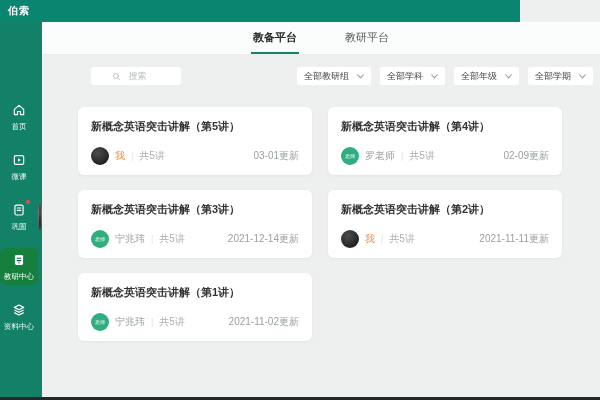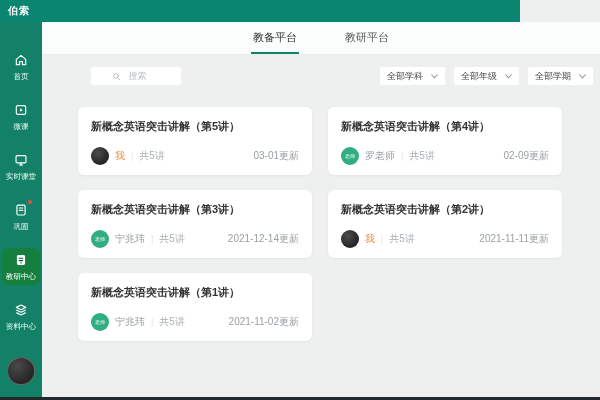--- a/index.html
+++ b/index.html
@@ -5,36 +5,36 @@
   * { margin:0; padding:0; box-sizing:border-box; }
   html,body { width:600px; height:400px; overflow:hidden; }
   body { font-family:"Liberation Sans","DejaVu Sans",sans-serif; background:#eef0ef; position:relative; }
   .app { position:absolute; inset:0; width:600px; height:400px; background:#eef0ef; }
 
   
   .topbar { position:absolute; left:0; top:0; width:520px; height:22px; background:#0a8570; display:flex; align-items:center; padding-left:8px; z-index:5; }
   .brand { color:#fff; font-size:10px; font-weight:bold; letter-spacing:1px; }
 
   
-  .sidebar { position:absolute; left:0; top:22px; bottom:3px; width:42px; background:#128168; display:flex; flex-direction:column; align-items:center; padding-top:26px; z-index:4; }
+  .sidebar { position:absolute; left:0; top:22px; bottom:3px; width:42px; background:#128168; display:flex; flex-direction:row; align-items:center; padding-top:26px; z-index:4; }
   .side-item { width:38px; display:flex; flex-direction:column; align-items:center; margin-bottom:13px; cursor:pointer; border-radius:6px; padding:4px 0 3px; }
   .side-item .icon { position:relative; width:16px; height:16px; display:flex; align-items:center; justify-content:center; }
   .side-item .icon svg { width:14px; height:14px; display:block; }
   .side-item .label { color:#eafaf4; font-size:8px; margin-top:3px; white-space:nowrap; transform:scale(.95); }
   .side-item.active { background:#15803d; }
   .side-item.active .label { color:#fff; }
   .icon.badge::after { content:""; position:absolute; top:-2px; right:-3px; width:4px; height:4px; border-radius:50%; background:#f5483b; }
   .side-spacer { flex:1; }
   .side-avatar { width:28px; height:28px; border-radius:50%; background:radial-gradient(circle at 35% 30%, #4a4a4a, #262626 70%); border:1px solid rgba(255,255,255,.25); margin-bottom:12px; cursor:pointer; }
 
   
   .main { position:absolute; left:42px; top:22px; right:0; bottom:3px; }
   .tabbar { height:33px; background:#fbfdfc; border-bottom:1px solid #ececec; display:flex; align-items:stretch; justify-content:center; gap:44px; }
   .tab { display:flex; align-items:center; font-size:11px; color:#555; cursor:pointer; border-bottom:2px solid transparent; padding:0 2px; }
-  .tab.active { color:#2b2b2b; font-weight:normal; border-bottom-color:#0f8468; }
+  .tab.active { color:#2b2b2b; font-weight:bold; border-bottom-color:#0f8468; }
 
   .content { position:absolute; left:0; right:0; top:34px; bottom:0; background:#eef0ef; }
   .controls { display:flex; align-items:center; margin:10px 6px 0 48px; }
   .searchbox { width:92px; height:20px; background:#fff; border:1px solid #f0f0f0; border-radius:4px; display:flex; align-items:center; justify-content:center; gap:8px; color:#b9bec2; }
   .searchbox svg { width:9px; height:9px; }
   .searchbox input { border:none; outline:none; width:32px; font-size:9px; color:#666; background:transparent; }
   .searchbox input::placeholder { color:#b9bec2; }
   .dropdowns { margin-left:auto; display:flex; gap:7px; }
   .dropdown { height:20px; background:#fff; border:1px solid #f0f0f0; border-radius:3px; display:flex; align-items:center; padding:0 7px; font-size:9px; color:#444; cursor:pointer; gap:8px; }
   .dropdown svg { width:7px; height:5px; }
@@ -77,30 +77,20 @@
         <div class="side-item">
     <span class="icon">
             <svg viewBox="0 0 24 24" fill="none" stroke="#fff" stroke-width="2" stroke-linejoin="round">
               <rect x="4" y="4.5" width="16" height="15" rx="2.5"></rect>
               <path d="M10.5 9 L15 12 L10.5 15 Z" fill="#fff" stroke="none"></path>
             </svg>
           </span>
     <span class="label">微课</span>
   </div>
         <div class="side-item">
-    <span class="icon">
-            <svg viewBox="0 0 24 24" fill="none" stroke="#fff" stroke-width="2" stroke-linecap="round" stroke-linejoin="round">
-              <rect x="3.5" y="4.5" width="17" height="12.5" rx="2"></rect>
-              <path d="M9.5 20.5 h5"></path>
-              <path d="M12 17.5 v3"></path>
-            </svg>
-          </span>
-    <span class="label">实时课堂</span>
-  </div>
-        <div class="side-item">
     <span class="icon badge">
             <svg viewBox="0 0 24 24" fill="none" stroke="#fff" stroke-width="2" stroke-linecap="round" stroke-linejoin="round">
               <rect x="5" y="3.5" width="14" height="17" rx="2.5"></rect>
               <path d="M9 8.5 h6"></path>
               <path d="M9 12.5 h6"></path>
             </svg>
           </span>
     <span class="label">巩固</span>
   </div>
         <div class="side-item active">
@@ -138,20 +128,26 @@
       <div class="controls">
         <div class="searchbox">
           <svg viewBox="0 0 24 24" fill="none" stroke="#b9bec2" stroke-width="2.6" stroke-linecap="round">
               <circle cx="10.5" cy="10.5" r="6.5"></circle>
               <path d="M15.5 15.5 L20.5 20.5"></path>
             </svg>
           <input type="text" placeholder="搜索" style="">
         </div>
         <div class="dropdowns">
             <div class="dropdown">
+    <span class="dd-label">全部教研组</span>
+    <svg viewBox="0 0 10 7" fill="none" stroke="#9aa0a3" stroke-width="1.6" stroke-linecap="round">
+                <path d="M1 1 L5 5.5 L9 1"></path>
+              </svg>
+  </div>
+            <div class="dropdown">
     <span class="dd-label">全部学科</span>
     <svg viewBox="0 0 10 7" fill="none" stroke="#9aa0a3" stroke-width="1.6" stroke-linecap="round">
                 <path d="M1 1 L5 5.5 L9 1"></path>
               </svg>
   </div>
             <div class="dropdown">
     <span class="dd-label">全部年级</span>
     <svg viewBox="0 0 10 7" fill="none" stroke="#9aa0a3" stroke-width="1.6" stroke-linecap="round">
                 <path d="M1 1 L5 5.5 L9 1"></path>
               </svg>

